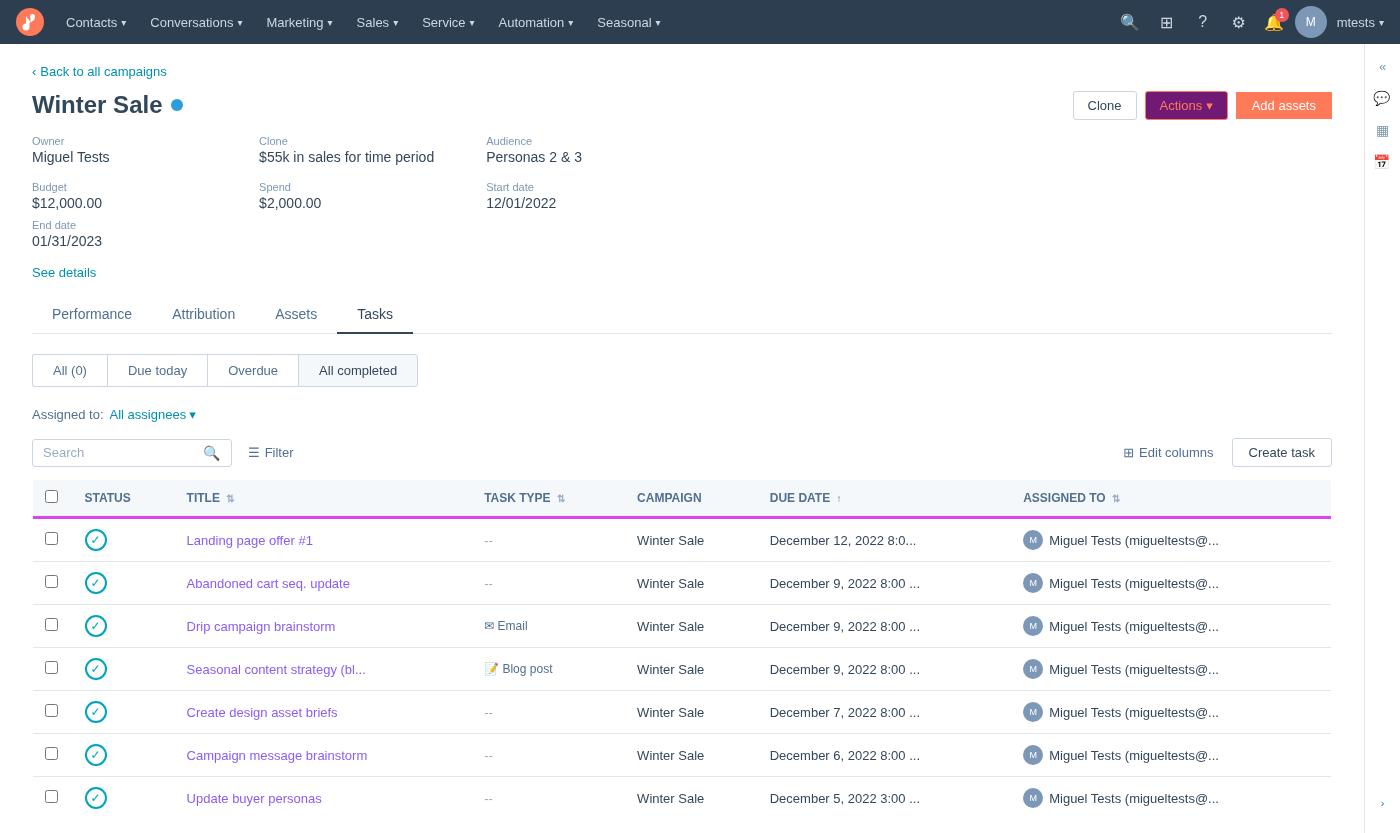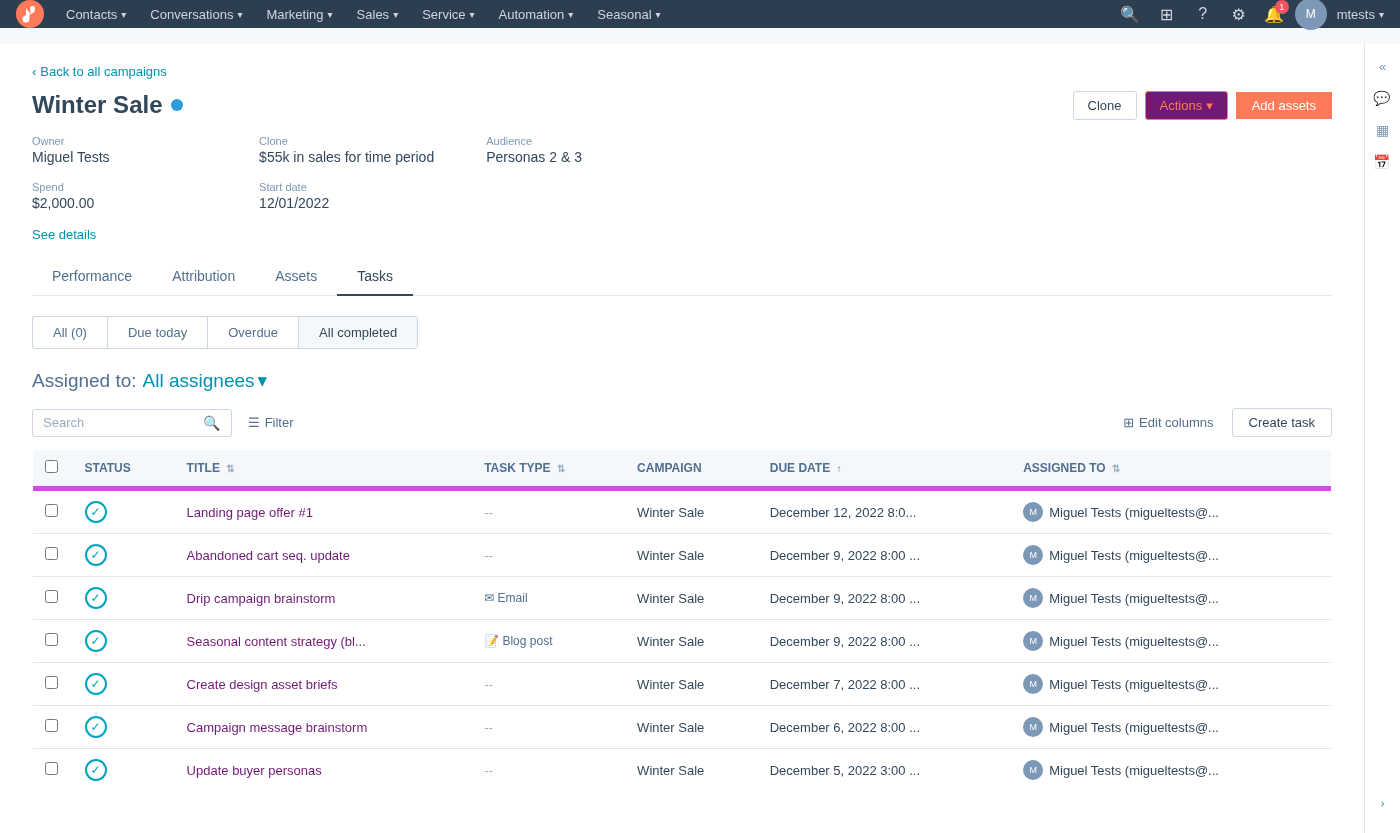--- a/index.html
+++ b/index.html
@@ -2,21 +2,21 @@
 <html><head>
   <meta charset="utf-8">
   <style>
     * { box-sizing: border-box; margin: 0; padding: 0; }
     body { font-family: -apple-system, BlinkMacSystemFont, 'Segoe UI', Helvetica, Arial, sans-serif; font-size: 14px; background: #f5f8fa; color: #33475b; }
 
     
     .topnav {
       background: #1a1a2e;
       background: #2d3e50;
-      height: 28px;
+      height: 44px;
       display: flex;
       align-items: center;
       padding: 0 16px;
       gap: 4px;
       position: fixed;
       top: 0; left: 0; right: 0;
       z-index: 100;
     }
     .topnav-logo {
       width: 28px; height: 28px;
@@ -225,21 +225,21 @@
       background: #fff;
     }
     .subtab:first-child { border-radius: 3px 0 0 3px; }
     .subtab:last-child { border-right: 1px solid #cbd6e2; border-radius: 0 3px 3px 0; }
     .subtab.active { background: #f5f8fa; color: #33475b; font-weight: 500; }
 
     
     .assigned-row {
       display: flex; align-items: center; gap: 6px;
       margin-bottom: 16px;
-      font-size: 19px;
+      font-size: 13px;
       color: #516f90;
     }
     .assigned-link {
       color: #0091ae;
       cursor: pointer;
       display: flex; align-items: center; gap: 3px;
     }
 
     
     .toolbar {
@@ -310,37 +310,37 @@
       border-radius: 4px;
       overflow: hidden;
     }
     .tasks-table th {
       background: #f5f8fa;
       padding: 10px 12px;
       text-align: left;
       font-size: 12px;
       font-weight: 600;
       color: #516f90;
-      border-bottom: 5px solid #d946ef;
+      border-bottom: 3px solid #d946ef;
       white-space: nowrap;
     }
     .tasks-table th.checkbox-col { width: 40px; }
     .tasks-table td {
       padding: 10px 12px;
       border-bottom: 1px solid #e5e5e5;
       font-size: 13px;
       color: #33475b;
       vertical-align: middle;
     }
     .tasks-table tr:last-child td { border-bottom: none; }
 
     .sort-icon { font-size: 10px; color: #99acc2; margin-left: 3px; }
     .sort-asc { color: #516f90; }
 
-    .task-link { color: #701a75; cursor: pointer; }
+    .task-link { color: #8b5cf6; cursor: pointer; }
 
     .status-check {
       width: 22px; height: 22px;
       border-radius: 50%;
       border: 2px solid #00a4bd;
       display: flex; align-items: center; justify-content: center;
       color: #00a4bd;
       font-size: 12px;
     }
 
@@ -454,20 +454,26 @@
           <div class="meta-label">Owner</div>
           <div class="meta-value">Miguel Tests</div>
         </div>
         <div class="meta-item">
           <div class="meta-label">Clone</div>
           <div class="meta-value">$55k in sales for time period</div>
         </div>
         <div class="meta-item">
           <div class="meta-label">Audience</div>
           <div class="meta-value">Personas 2 &amp; 3</div>
+        </div>
+        <div class="meta-item">
+          <div class="meta-label">Budget</div>
+          <div class="meta-value">$12,000.00</div>
+          <div class="meta-label" style="margin-top:8px;">End date</div>
+          <div class="meta-value">01/31/2023</div>
         </div>
         <div class="meta-item">
           <div class="meta-label">Spend</div>
           <div class="meta-value">$2,000.00</div>
         </div>
         <div class="meta-item">
           <div class="meta-label">Start date</div>
           <div class="meta-value">12/01/2022</div>
         </div>
       </div>

